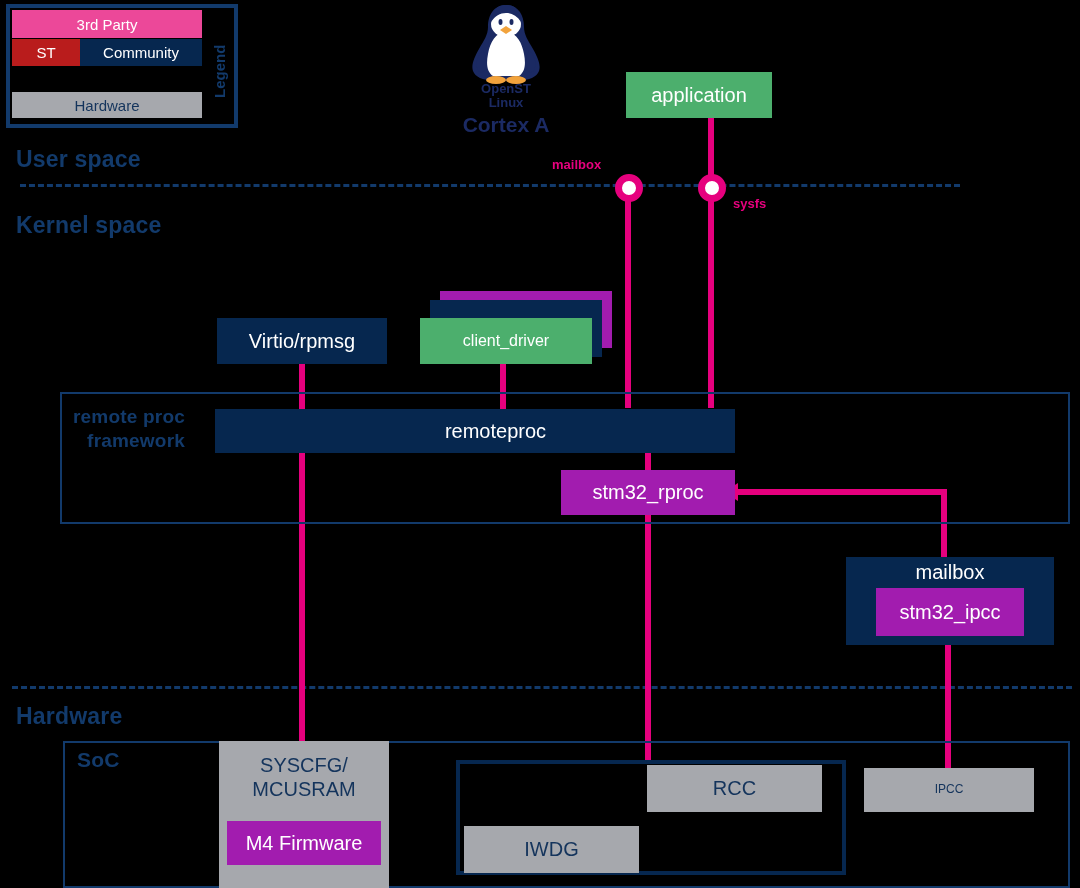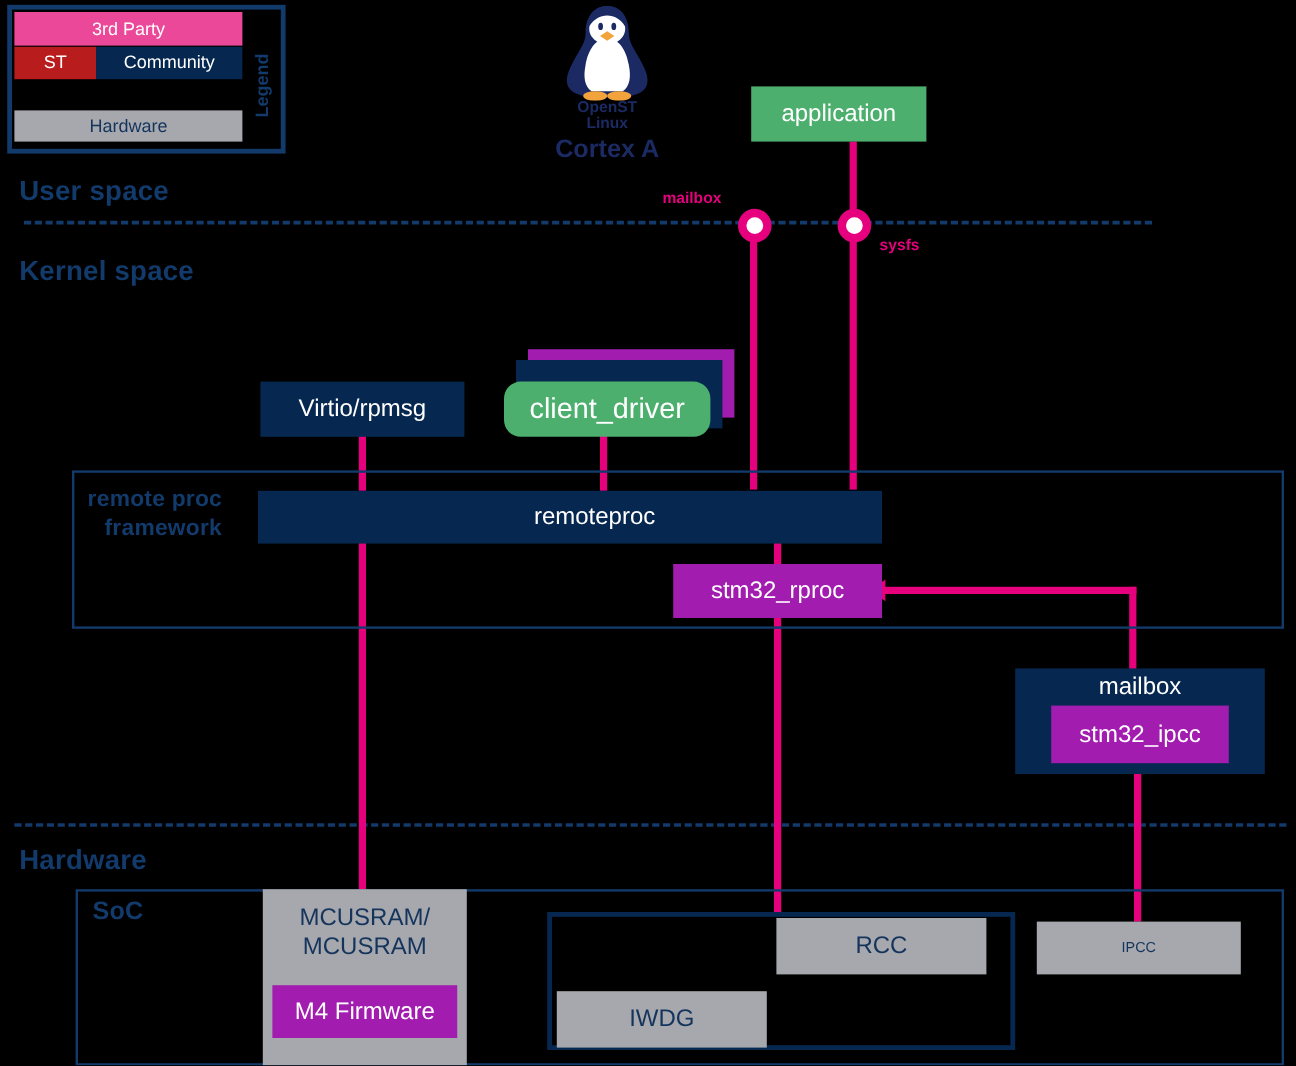--- a/index.html
+++ b/index.html
@@ -216,21 +216,21 @@
     <div>remote proc</div>
     <div>framework</div>
   </div>
 
   <div class="abs box box-navy" style="left:217px; top:318px; width:170px; height:46px; font-size:20px;">
     <span>Virtio/rpmsg</span>
   </div>
 
   <div class="abs box-blue" style="left:440px; top:291px; width:172px; height:57px;"></div>
   <div class="abs box-navy" style="left:430px; top:300px; width:172px; height:57px;"></div>
-  <div class="abs box box-green" style="left:420px; top:318px; width:172px; height:46px; font-size:24px;border-radius:14px;">
+  <div class="abs box box-green" style="left:420px; top:318px; width:172px; height:46px; font-size:16px;">
     <span>client_driver</span>
   </div>
 
   <div class="abs box box-navy" style="left:215px; top:409px; width:520px; height:44px; font-size:20px;padding-left:41px;">
     <span>remoteproc</span>
   </div>
 
   <div class="abs box box-blue" style="left:561px; top:470px; width:174px; height:45px; font-size:20px;">
     <span>stm32_rproc</span>
   </div>
@@ -240,21 +240,21 @@
   </div>
   <div class="abs box box-blue" style="left:876px; top:588px; width:148px; height:48px; font-size:20px;">
     <span>stm32_ipcc</span>
   </div>
 
   <div class="abs outline" style="left:63px; top:741px; width:1007px; height:147px;"></div>
   <div class="abs sect-label" style="left:77px; top:748px; font-size:21px;">SoC</div>
 
   <div class="abs box-gray" style="left:219px; top:741px; width:170px; height:147px;">
     <div style="text-align:center; font-size:20px; color:#14345C; padding-top:12px; line-height:1.2;">
-      <div>MCUSRAM/</div>
+      <div>SYSCFG/</div>
       <div>MCUSRAM</div>
     </div>
   </div>
   <div class="abs box box-blue" style="left:227px; top:821px; width:154px; height:44px; font-size:20px;">
     <span>M4 Firmware</span>
   </div>
 
   <div class="abs" style="left:456px; top:760px; width:390px; height:115px; border:4px solid #06274F; background:transparent;"></div>
   <div class="abs box box-gray" style="left:647px; top:765px; width:175px; height:47px; font-size:20px;">
     <span>RCC</span>

